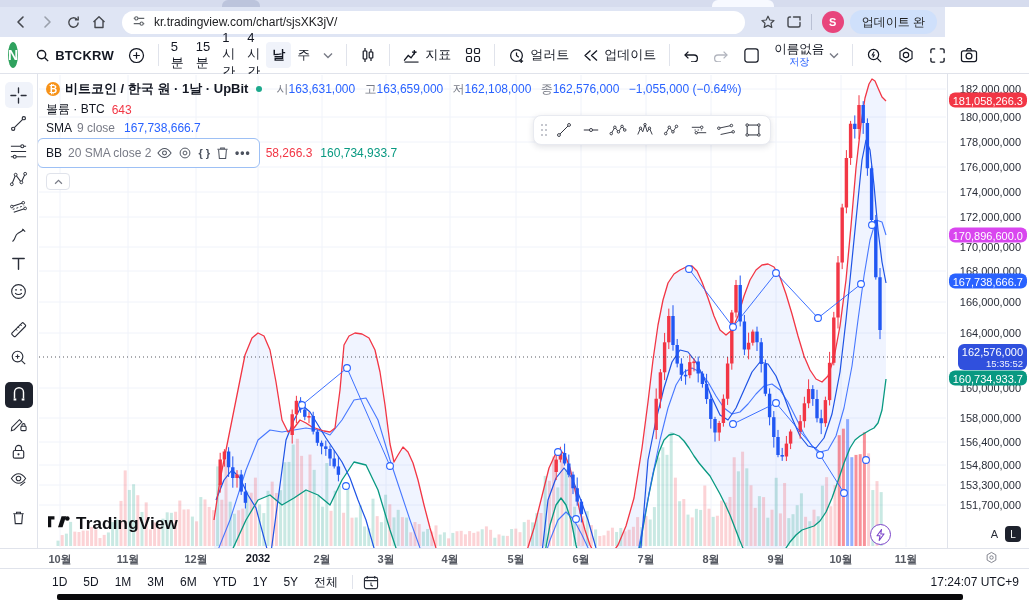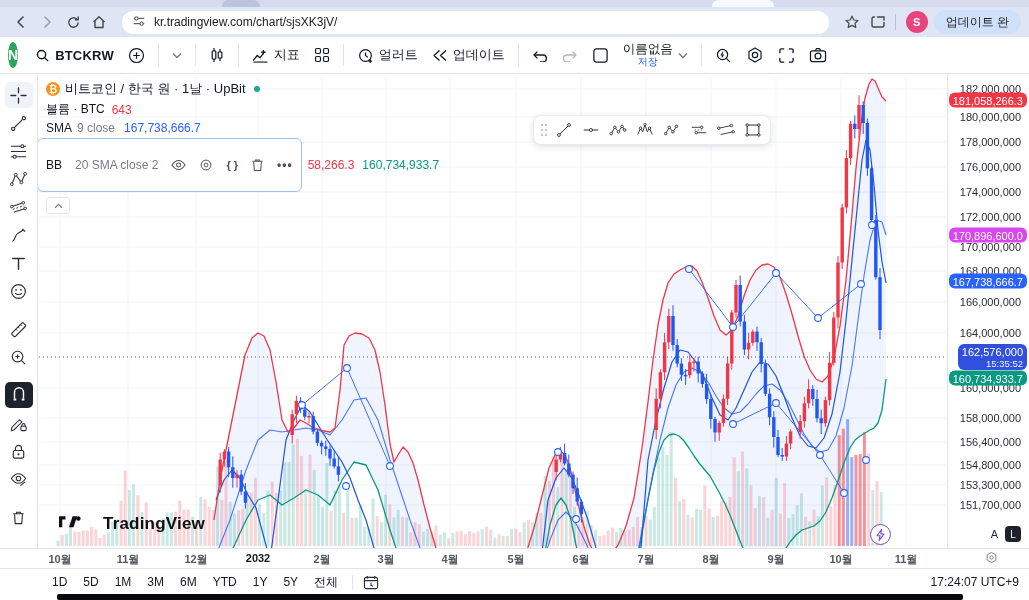--- a/index.html
+++ b/index.html
@@ -3,21 +3,21 @@
 <meta charset="utf-8">
 <style>
   * { margin:0; padding:0; box-sizing:border-box; }
   html,body { width:1029px; height:600px; overflow:hidden; background:#fff;
     font-family:"Liberation Sans", sans-serif; -webkit-font-smoothing:antialiased; }
   #screen { position:relative; width:1029px; height:600px; background:#fff; }
 
   
   #tabstrip { position:absolute; left:0; top:0; width:1029px; height:7px; background:#d6dcee; }
   .tab-hint { position:absolute; top:0; height:7px; border-radius:6px 6px 0 0; }
-  #browserbar { position:absolute; left:0; top:7px; width:1029px; height:30px; background:#dfe5f4;
+  #browserbar { position:absolute; left:0; top:7px; width:945px; height:30px; background:#dfe5f4;
     display:flex; align-items:center; padding:0 8px; }
   .bicon { width:26px; height:26px; display:flex; align-items:center; justify-content:center;
     color:#45484e; font-size:15px; border-radius:50%; flex:0 0 auto; }
   #urlpill { flex:1; height:23px; margin:0 10px; background:#fff; border-radius:12px;
     display:flex; align-items:center; padding:0 10px; color:#202124; font-size:12px; min-width:0; }
   #urlpill .tune { margin-right:8px; color:#5f6368; }
   #avatar { width:22px; height:22px; border-radius:50%; background:#e8457c; color:#fff;
     font-size:11px; font-weight:bold; display:flex; align-items:center; justify-content:center; margin:0 6px; }
   #update-btn { height:24px; background:#cfe0fb; border-radius:12px; color:#1f1f1f; font-size:12px;
     display:flex; align-items:center; padding:0 12px; white-space:nowrap; flex:0 0 auto; }
@@ -51,39 +51,39 @@
   .lgap { height:8px; }
 
   #chartwrap { position:relative; width:909px; height:474px; background:#fff; overflow:hidden; }
   #chartsvg { position:absolute; left:0; top:0; }
 
   
   #legend { position:absolute; left:8px; top:6px; font-size:12px; color:#131722; }
   .leg-row { display:flex; align-items:center; margin-bottom:3px; white-space:nowrap; }
   .btc-ico { width:14px; height:14px; border-radius:50%; background:#f7931a; color:#fff; font-size:10px;
     font-weight:bold; display:flex; align-items:center; justify-content:center; margin-right:5px; }
-  .sym-title { font-size:13px; font-weight:400; margin-right:8px; }
+  .sym-title { font-size:13px; font-weight:700; margin-right:8px; }
   .mkt-dot { width:6px; height:6px; border-radius:50%; background:#1ca98c; margin-right:8px; }
   .ohlc span.lbl { color:#787b86; margin-left:6px; }
   .ohlc span.val { color:#2962ff; }
   .red { color:#f23645; } .grn { color:#089981; } .blu { color:#2962ff; } .gry { color:#787b86; }
-  #bb-box { display:flex; align-items:center; gap:13px; border:1px solid #9dc0f5; border-radius:6px;
-    background:#fff; padding:19px 8px; margin-left:-9px; color:#131722; }
+  #bb-box { display:flex; align-items:center; gap:6px; border:1px solid #9dc0f5; border-radius:6px;
+    background:#fff; padding:7px 8px; margin-left:-9px; color:#131722; }
   #bb-box .ic { color:#4c525e; display:flex; }
   #collapse-btn { display:inline-flex; align-items:center; justify-content:center; width:24px; height:17px;
     border:1px solid #e0e3eb; border-radius:4px; background:#fff; color:#787b86; font-size:10px; margin-top:2px; }
 
   
   #floatbar { position:absolute; left:495px; top:41px; height:30px; background:#fff; border:1px solid #e8eaf0;
     border-radius:8px; box-shadow:0 2px 6px rgba(40,50,80,.14); display:flex; align-items:center; padding:0 4px; }
   .fbtn { width:27px; height:26px; display:flex; align-items:center; justify-content:center; color:#2a2e39; border-radius:4px; }
   #fb-handle { color:#b2b5be; width:12px; }
 
-  #watermark { position:absolute; left:10px; top:440px; display:flex; align-items:center; gap:20px;
-    color:#0e0f13; font-size:17px; font-weight:800; letter-spacing:.2px;margin-left:11px; }
+  #watermark { position:absolute; left:10px; top:440px; display:flex; align-items:center; gap:4px;
+    color:#0e0f13; font-size:17px; font-weight:800; letter-spacing:.2px; }
   #lightning { position:absolute; left:832px; top:450px; width:21px; height:21px; border-radius:50%;
     background:#fff; border:1.6px solid #7b45c9; color:#7b45c9; display:flex; align-items:center; justify-content:center; }
 
   
   #priceaxis { position:relative; width:82px; height:474px; border-left:1px solid #e0e3eb; background:#fff;
     font-size:11px; color:#2a2e39; }
   .ptick { position:absolute; right:8px; transform:translateY(-50%); white-space:nowrap; }
   .pbadge { position:absolute; right:2px; transform:translateY(-50%); color:#fff; border-radius:6px;
     padding:1.5px 4px; white-space:nowrap; font-size:11px; text-align:right;margin-left:13px; }
   .pbadge .sub { font-size:9.5px; opacity:.92; }
@@ -178,20 +178,28 @@
           </svg>
         <span>BTCKRW</span>
       </div>
       <div class="hbtn">
         <svg width="17" height="17" viewBox="0 0 18 18">
             <circle cx="9" cy="9" r="7.4" fill="none" stroke="#131722" stroke-width="1.3"></circle>
             <path d="M9 5.5 V12.5 M5.5 9 H12.5" stroke="#131722" stroke-width="1.3"></path>
           </svg>
       </div>
       <div class="h-sep"></div>
+      <div id="tf-row" class="h-group">
+          <div class="tf">5분</div>
+          <div class="tf">15분</div>
+          <div class="tf">1시간</div>
+          <div class="tf">4시간</div>
+          <div class="tf sel">날</div>
+          <div class="tf">주</div>
+        </div>
       <div class="hbtn">
           <svg width="10" height="7" viewBox="0 0 10 7">
             <path d="M1 1.5 L5 5.5 L9 1.5" fill="none" stroke="#787b86" stroke-width="1.4"></path>
           </svg>
         </div>
       <div class="h-sep"></div>
       <div class="hbtn">
         <svg width="16" height="16" viewBox="0 0 16 16">
             <path d="M5 1 V4 M5 12 V15" stroke="#131722" stroke-width="1.2"></path>
             <rect x="3.2" y="4" width="3.6" height="8" fill="none" stroke="#131722" stroke-width="1.2" rx="0.5"></rect>
@@ -814,20 +822,27 @@
           <circle cx="844" cy="493" r="3.4" fill="#fff" stroke="#2962ff" stroke-width="1.1"></circle>
           <circle cx="866" cy="460" r="3.4" fill="#fff" stroke="#2962ff" stroke-width="1.1"></circle>
           <circle cx="872" cy="225" r="3.4" fill="#fff" stroke="#2962ff" stroke-width="1.1"></circle>
         </svg>
 
       <div id="legend">
         <div class="leg-row">
           <span class="btc-ico">₿</span>
           <span class="sym-title">비트코인 / 한국 원 · 1날 · UpBit</span>
           <span class="mkt-dot"></span>
+          <span class="ohlc">
+            <span class="lbl">시</span><span class="val">163,631,000</span>
+            <span class="lbl">고</span><span class="val">163,659,000</span>
+            <span class="lbl">저</span><span class="val">162,108,000</span>
+            <span class="lbl">종</span><span class="val">162,576,000</span>
+            <span class="val" style="margin-left:6px">−1,055,000 (−0.64%)</span>
+          </span>
         </div>
         <div class="leg-row">
           <span>볼륨 · BTC</span>
           <span class="red" style="margin-left:7px">643</span>
         </div>
         <div class="leg-row">
           <span>SMA</span>
           <span class="gry" style="margin-left:5px">9 close</span>
           <span class="blu" style="margin-left:9px">167,738,666.7</span>
         </div>

